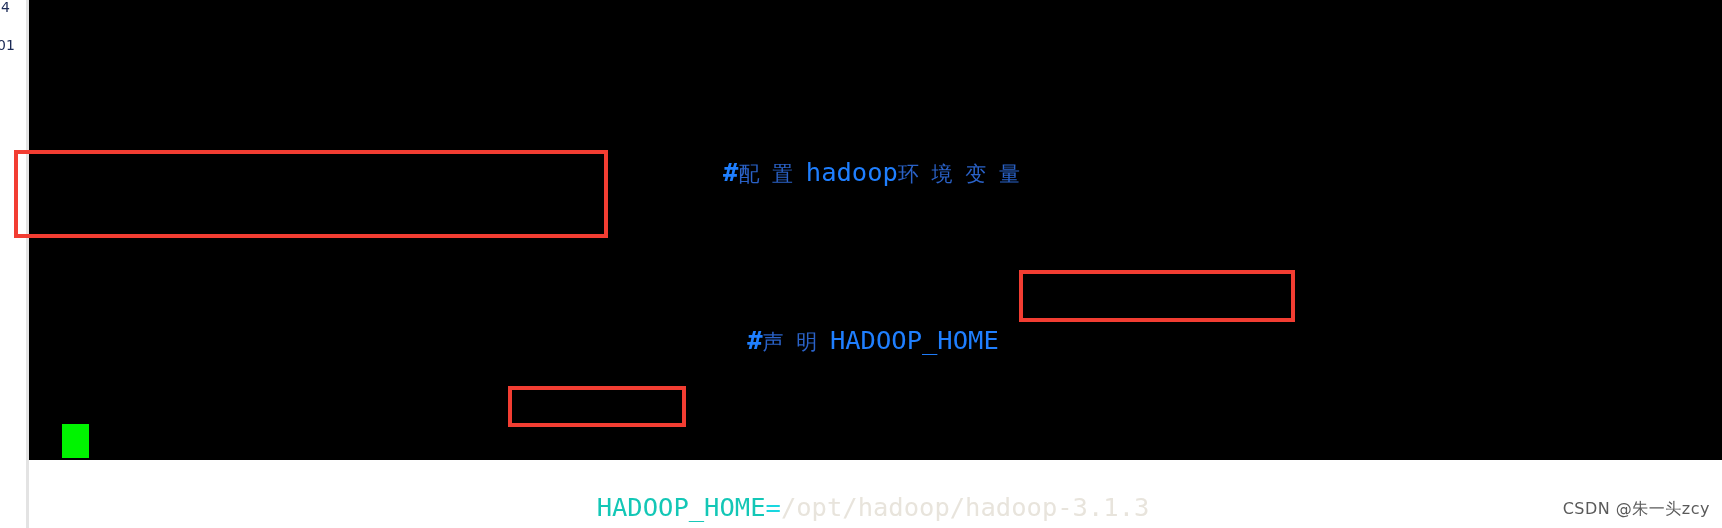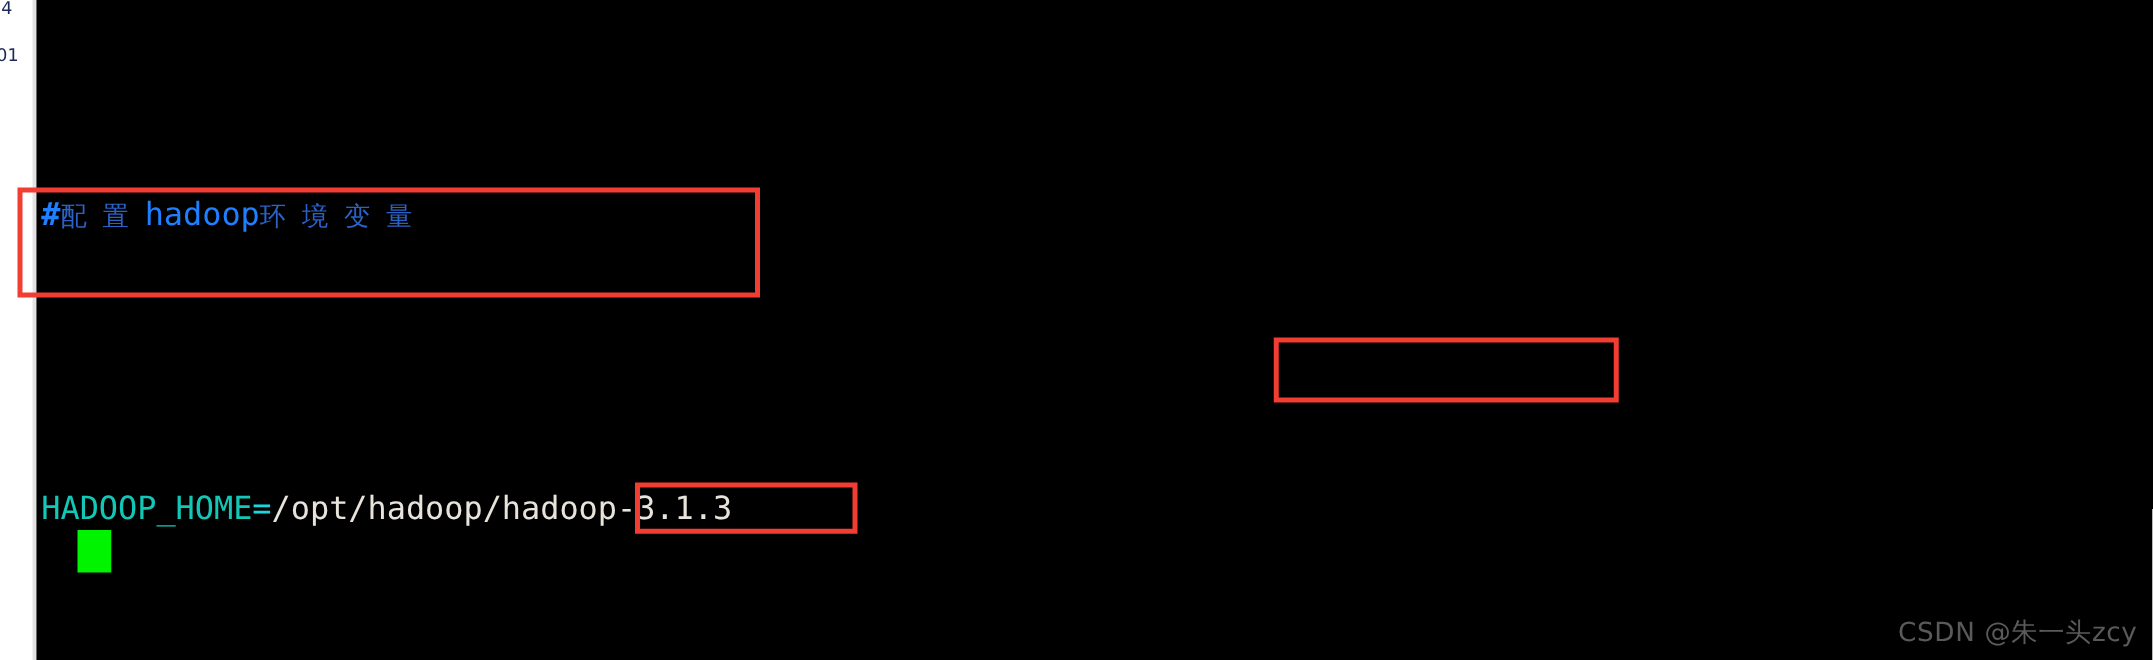--- a/index.html
+++ b/index.html
@@ -51,23 +51,24 @@
   }
   .gutter-num.n1 { top: 0px; left: 1px; }
   .gutter-num.n2 { top: 38px; left: -3px; }
 
   
   .terminal {
     position: absolute;
     left: 29px;
     top: 0;
     width: 1693px;
-    height: 528px;
+    height: 460px;
     background: #000000;
     z-index: 1;
+    text-align: center;
   }
 
   .code {
     position: absolute;
     left: 4px;
     top: 22px;
     width: 1680px;
     font-size: 25.5px;
     line-height: 33.5px;
     letter-spacing: 0px;
@@ -108,21 +109,21 @@
   #redbox-pathseg { left: 1019px; top: 270px; width: 276px;  height: 52px; }
   #redbox-export  { left: 508px;  top: 386px; width: 178px;  height: 41px; }
 
   
   .watermark {
     position: absolute;
     right: 12px;
     bottom: 8px;
     color: #5a5a5a;
     font-family: "DejaVu Sans", "Liberation Sans", sans-serif;
-    font-size: 21px;
+    font-size: 16px;
     letter-spacing: 0.5px;
     z-index: 7;
     white-space: nowrap;
   }
 </style>
 </head>
 <body>
 
 <div id="screen">
 
@@ -132,20 +133,21 @@
   <div class="gutter-num n2">01</div>
 
   <div class="terminal">
 
     <div class="code">
 
       
       <div class="line"><span class="c-hash">#</span><span class="c-cmt-cjk">配 置 </span><span class="c-cmt-lat">hadoop</span><span class="c-cmt-cjk">环 境 变 量</span></div>
 
       
+      <div class="line"><span class="c-hash">#</span><span class="c-cmt-cjk">声 明 </span><span class="c-cmt-lat">HADOOP_HOME</span></div>
 
       
       <div class="line"><span class="c-var">HADOOP_HOME</span><span class="c-eq">=</span><span class="c-path">/opt/hadoop/hadoop-3.1.3</span></div>
 
       
       
 
       
       
 

